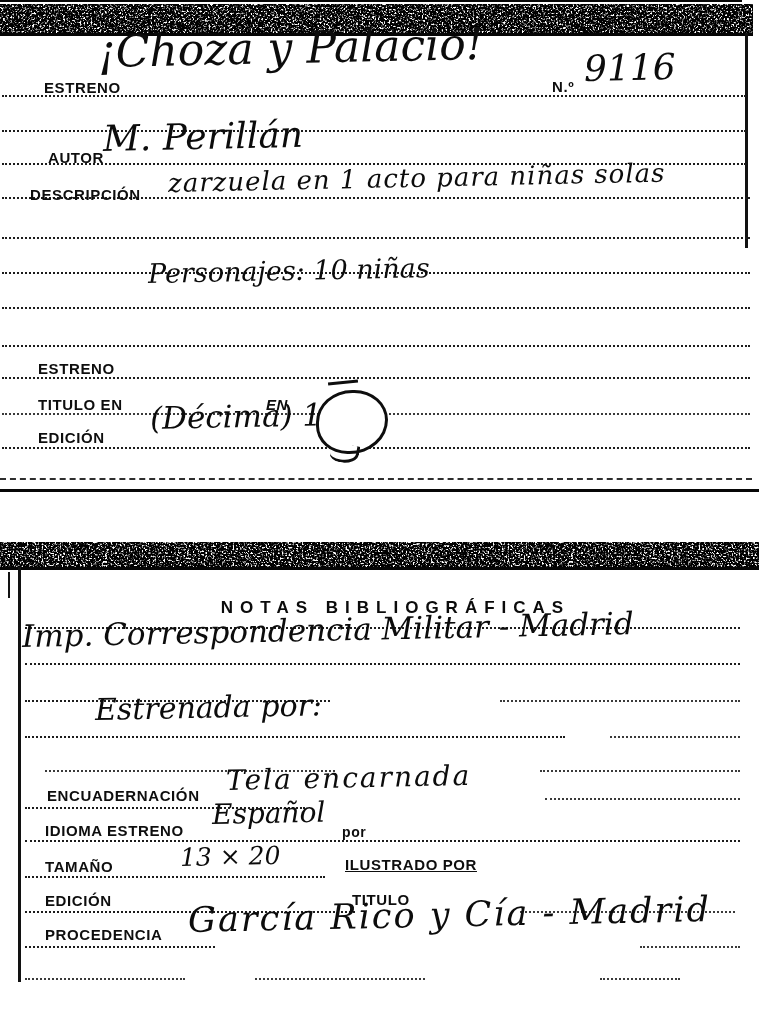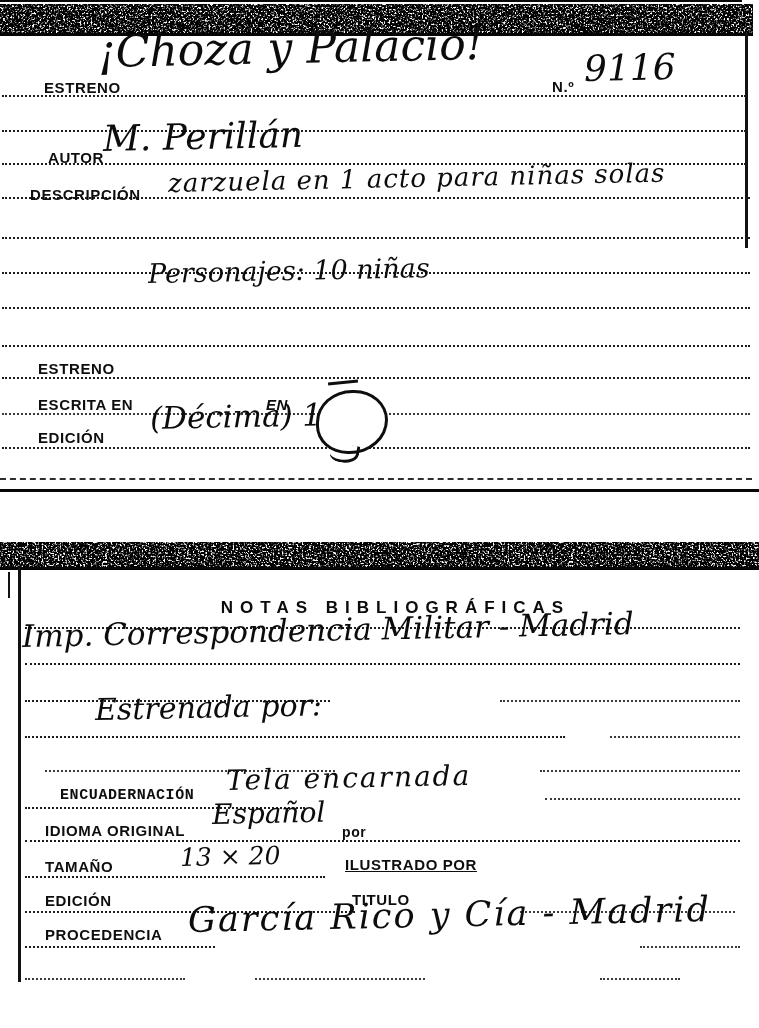--- a/index.html
+++ b/index.html
@@ -112,21 +112,21 @@
   <div class="dot lt" style="left:2px; top:413px; width:748px;"></div>
   <div class="dot" style="left:2px; top:447px; width:748px;"></div>
   <div class="dash" style="left:0; top:478px; width:752px;"></div>
   <div class="solid" style="left:0; top:489px; width:759px; height:3px;"></div>
 
   <span class="lbl" style="left:44px; top:79px;">ESTRENO</span>
   <span class="lbl" style="left:552px; top:78px;">N.º</span>
   <span class="lbl" style="left:48px; top:149px;">AUTOR</span>
   <span class="lbl" style="left:30px; top:186px;">DESCRIPCIÓN</span>
   <span class="lbl" style="left:38px; top:360px;">ESTRENO</span>
-  <span class="lbl" style="left:38px; top:396px;">ESCRITA EN</span>
+  <span class="lbl" style="left:38px; top:396px;">TITULO EN</span>
   <span class="lbl" style="left:266px; top:396px;font-style:italic;">EN</span>
   <span class="lbl" style="left:38px; top:429px;">EDICIÓN</span>
 
   <span class="hw" style="left:98px;  top:26px;  font-size:44px;">¡Choza y Palacio!</span>
   <span class="hw" style="left:584px; top:48px;  font-size:36px;">9116</span>
   <span class="hw" style="left:103px; top:118px; font-size:36px;">M. Perillán</span>
   <span class="hw" style="left:168px; top:168px; font-size:26px; letter-spacing:1px;">zarzuela en 1 acto para niñas solas</span>
   <span class="hw" style="left:148px; top:258px; font-size:27px;">Personajes: 10 niñas</span>
   <span class="hw" style="left:150px; top:400px; font-size:31px;">(Décima) 19</span>
 
@@ -162,22 +162,22 @@
   <div class="dot" style="left:25px;  top:840px; width:715px;"></div>
   <div class="dot" style="left:25px;  top:876px; width:300px;"></div>
   <div class="dot" style="left:25px;  top:911px; width:330px;"></div>
   <div class="dot lt" style="left:520px; top:911px; width:215px;"></div>
   <div class="dot" style="left:25px;  top:946px; width:190px;"></div>
   <div class="dot lt" style="left:640px; top:946px; width:100px;"></div>
   <div class="dot lt" style="left:25px;  top:978px; width:160px;"></div>
   <div class="dot lt" style="left:255px; top:978px; width:170px;"></div>
   <div class="dot lt" style="left:600px; top:978px; width:80px;"></div>
 
-  <span class="lbl" style="left:60px; top:787px;font-family:Liberation Mono, monospace;">ENCUADERNACIÓN</span>
-  <span class="lbl" style="left:45px; top:822px;">IDIOMA ORIGINAL</span>
+  <span class="lbl" style="left:47px; top:787px;">ENCUADERNACIÓN</span>
+  <span class="lbl" style="left:45px; top:822px;">IDIOMA ESTRENO</span>
   <span class="lbl small" style="left:342px; top:824px; text-transform:none;">por</span>
   <span class="lbl" style="left:45px; top:858px;">TAMAÑO</span>
   <span class="lbl" style="left:345px; top:856px;text-decoration:underline;">ILUSTRADO POR</span>
   <span class="lbl" style="left:45px; top:892px;">EDICIÓN</span>
   <span class="lbl" style="left:352px; top:891px;">TITULO</span>
   <span class="lbl" style="left:45px; top:926px;">PROCEDENCIA</span>
 
   <span class="hw" style="left:22px;  top:618px; font-size:31px;">Imp. Correspondencia Militar - Madrid</span>
   <span class="hw" style="left:95px;  top:692px; font-size:30px;">Estrenada por:</span>
   <span class="hw" style="left:226px; top:764px; font-size:28px; letter-spacing:2px;">Tela encarnada</span>

